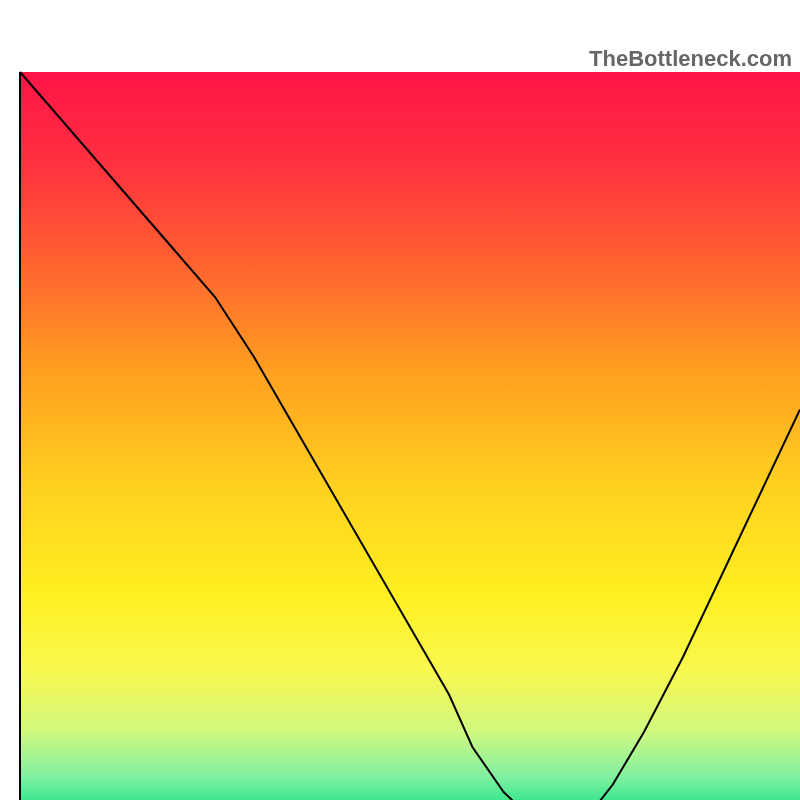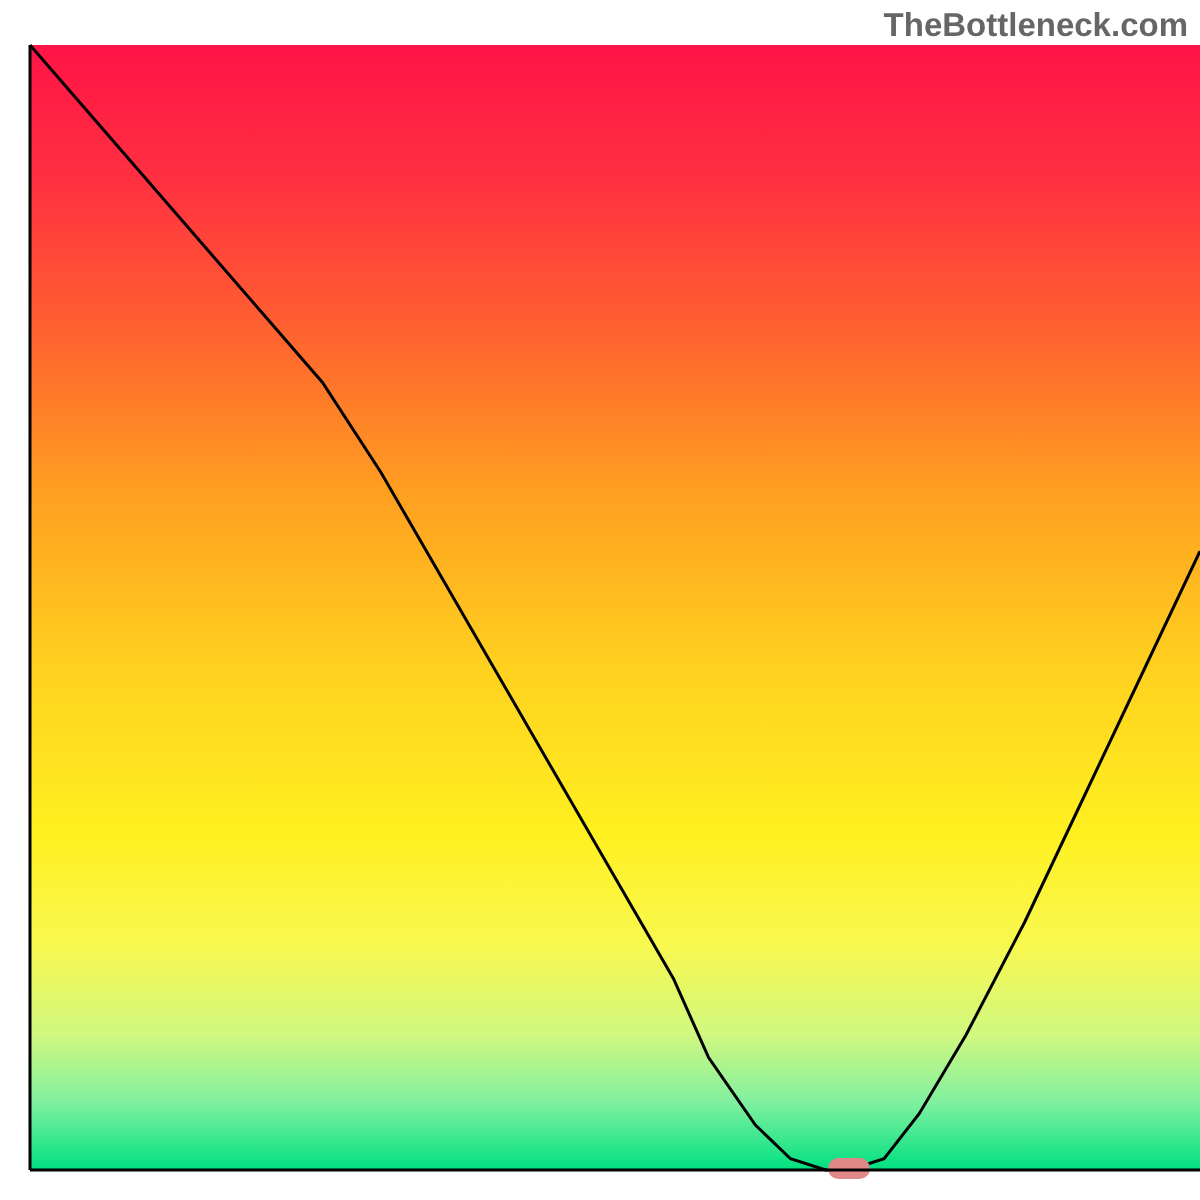--- a/index.html
+++ b/index.html
@@ -7,20 +7,21 @@
     padding: 0;
     width: 800px;
     height: 800px;
     font-family: Arial, sans-serif;
     position: relative;
   }
   .chart-container {
     width: 800px;
     height: 700px;
     position: relative;
+    margin-top: 42px;
   }
   .watermark {
     position: absolute;
     top: 4px;
     right: 8px;
     font-size: 22px;
     font-weight: bold;
     color: #666666;
     z-index: 10;
   }

